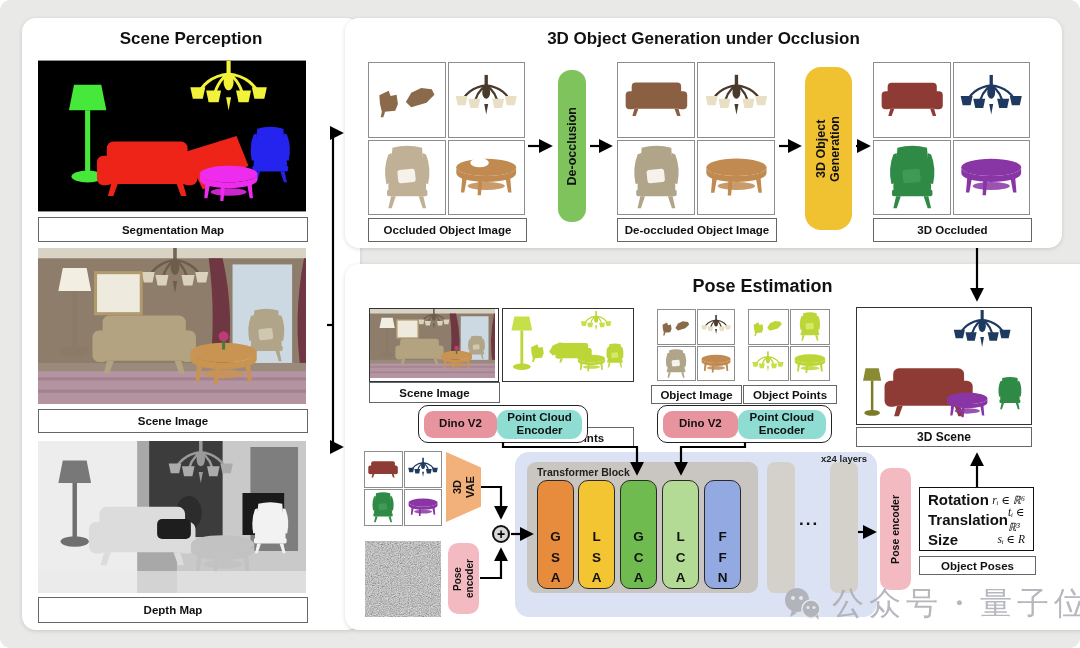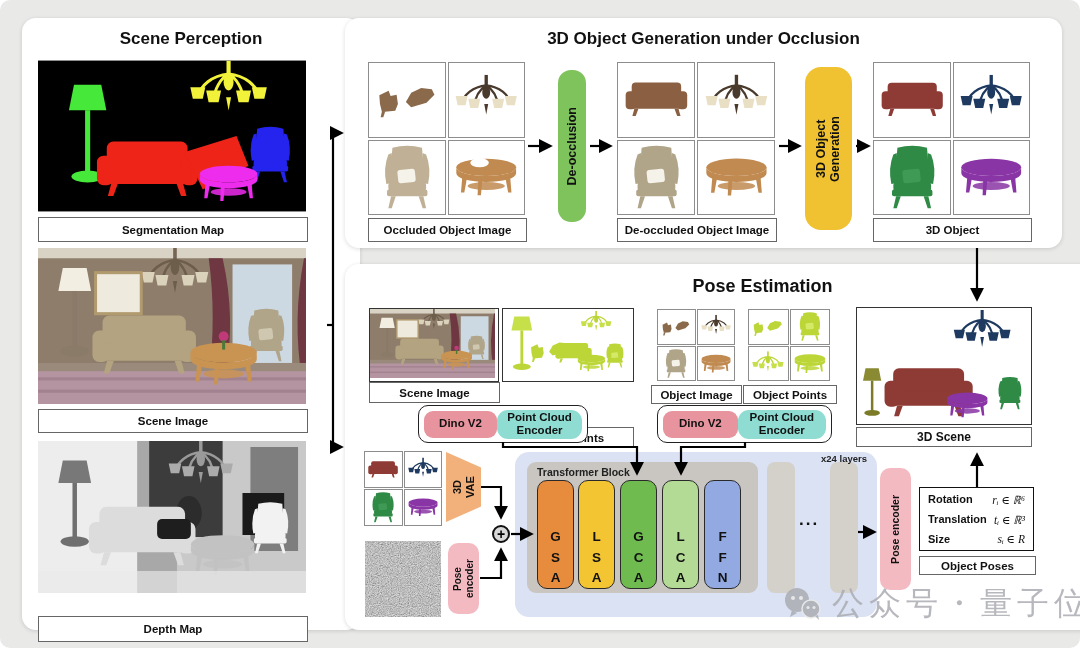--- a/index.html
+++ b/index.html
@@ -21,21 +21,21 @@
               display:flex;align-items:flex-end;justify-content:center;}
   .graybar{position:absolute;top:10px;width:28px;height:131px;background:#d4d1cb;border-radius:8px;}
   .arrowlayer{position:absolute;left:0;top:0;z-index:4;pointer-events:none;}
   .wm{position:absolute;left:782px;top:582px;z-index:6;display:flex;align-items:center;gap:10px;opacity:.85;}
   .wm-text{font-size:32px;color:#abacb2;letter-spacing:5px;font-weight:400;white-space:nowrap;}
   .pill-row-container{position:absolute;background:#fff;border:1.5px solid #222;border-radius:10px;display:flex;
                       align-items:center;justify-content:space-between;padding:4px 5px;box-sizing:border-box;}
   .hpill{display:flex;align-items:center;justify-content:center;font-weight:700;font-size:11.5px;color:#111;
          border-radius:9px;text-align:center;line-height:1.15;}
   .poserow{display:flex;align-items:center;justify-content:space-between;padding:0 8px;height:20px;}
-  .poserow .nm{font-weight:700;font-size:11px;color:#111;text-align:right;}
+  .poserow .nm{font-weight:700;font-size:15px;color:#111;text-align:right;}
   .poserow .fm{font-family:"Liberation Serif","DejaVu Serif",serif;font-style:italic;font-size:11.5px;color:#111;}
 </style>
 </head>
 <body>
 
 <svg width="0" height="0" style="position:absolute" aria-hidden="true">
 <defs>
   <symbol id="sym-sofa" viewBox="0 0 100 60">
     <rect x="13" y="5" width="74" height="24" rx="6" fill="currentColor"></rect>
     <rect x="4" y="18" width="15" height="27" rx="6" fill="currentColor"></rect>
@@ -170,21 +170,21 @@
       <svg width="268" height="156" viewBox="0 0 270 152" preserveAspectRatio="none">
           <use href="#sym-scene" width="270" height="152"></use>
         </svg>
     </div>
     <div class="labelbox" style="left:16px;top:391px;width:268px;height:22px;">Scene Image</div>
     <div class="imgbox" style="left:16px;top:423px;width:268px;height:152px;">
       <svg width="268" height="152" viewBox="0 0 270 152" preserveAspectRatio="none">
           <use href="#sym-depth" width="270" height="152"></use>
         </svg>
     </div>
-    <div class="labelbox" style="left:16px;top:579px;width:268px;height:24px;margin-top:19px;">Depth Map</div>
+    <div class="labelbox" style="left:16px;top:579px;width:268px;height:24px;">Depth Map</div>
   </div>
 
   <div class="panel" style="left:345px;top:18px;width:717px;height:230px;">
     <div class="ptitle" style="top:11px;">3D Object Generation under Occlusion</div>
 
     <div class="grid2" style="left:23px;top:44px;width:157px;height:153px;">
       <div class="tile">
           <svg viewBox="0 0 100 60">
             <use href="#sym-sofa-pieces" style="color:#8a6a4a"></use>
           </svg>
@@ -255,21 +255,21 @@
           <svg viewBox="0 0 80 96">
             <use href="#sym-wingchair" style="color:#2f8a45;--pillow:#3f9a55"></use>
           </svg>
         </div>
       <div class="tile">
           <svg viewBox="0 0 100 62">
             <use href="#sym-roundtable" style="color:#8a35a5"></use>
           </svg>
         </div>
     </div>
-    <div class="labelbox" style="left:528px;top:200px;width:157px;height:22px;">3D Object</div>
+    <div class="labelbox" style="left:528px;top:200px;width:157px;height:22px;">3D Occluded</div>
   </div>
 
   <div class="panel" style="left:345px;top:264px;width:835px;height:366px;">
     <div class="ptitle" style="top:12px;font-size:18px;">Pose Estimation</div>
 
     <div class="imgbox bordered" style="left:24px;top:44px;width:128px;height:72px;">
       <svg width="125" height="69" viewBox="0 0 270 152" preserveAspectRatio="none">
           <use href="#sym-scene" width="270" height="152"></use>
         </svg>
     </div>

